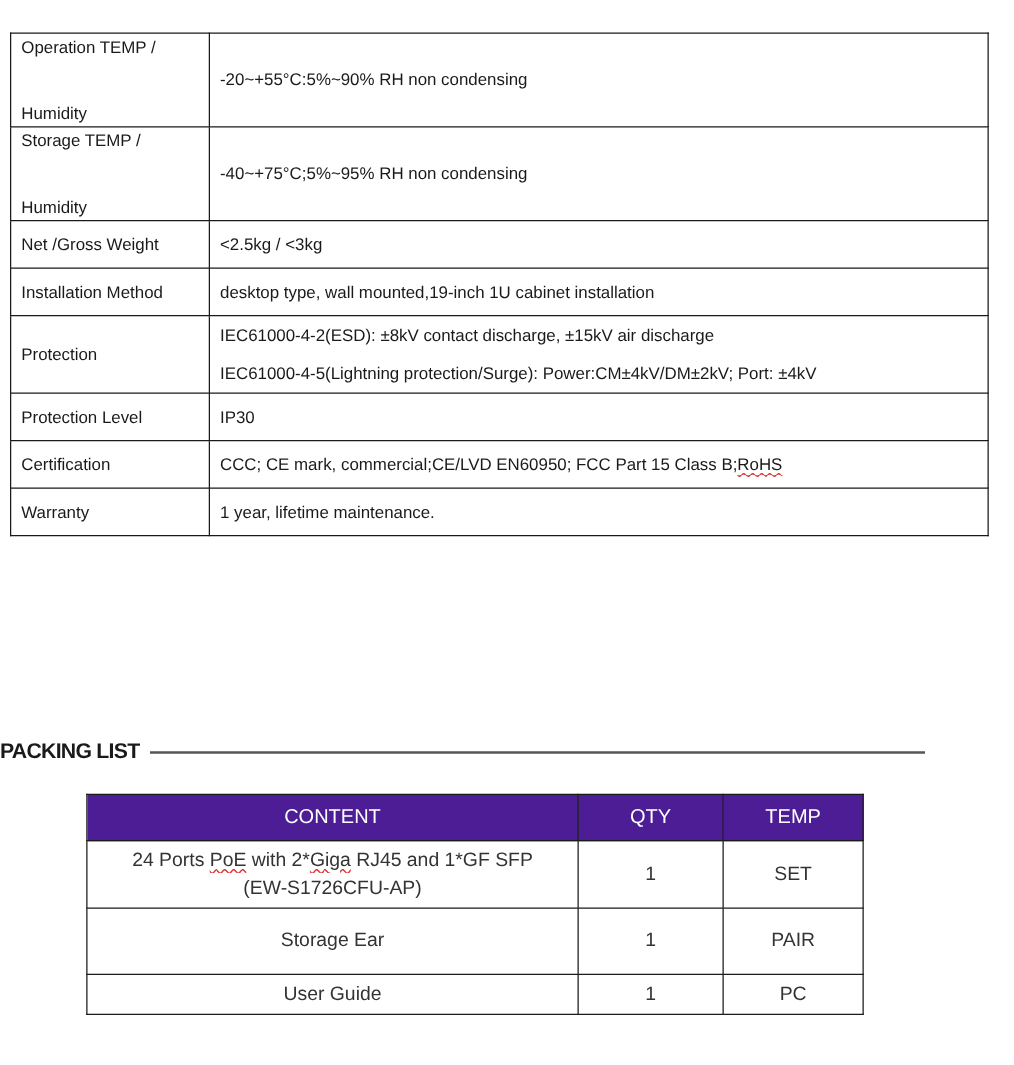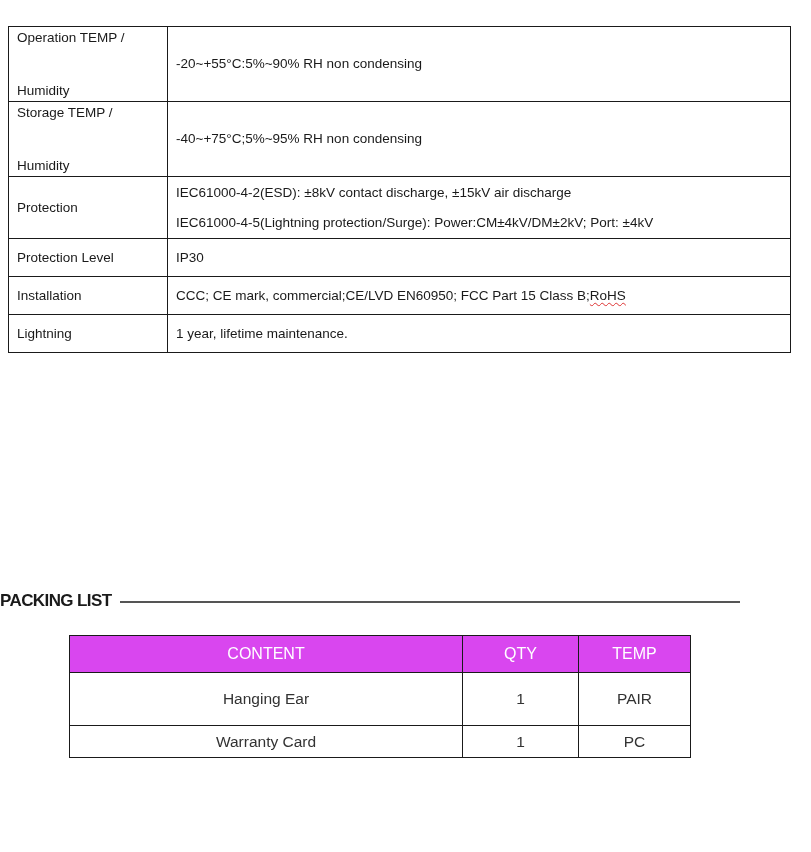--- a/index.html
+++ b/index.html
@@ -76,21 +76,21 @@
       table-layout: fixed;
       font-size: 15.5px;
     }
     table.pack th, table.pack td {
       border: 1px solid #1a1a1a;
       text-align: center;
       vertical-align: middle;
       padding: 0 6px;
     }
     table.pack th {
-      background: #d946ef;
+      background: #4c1d95;
       color: #ffffff;
       font-weight: 400;
       height: 36px;
       font-size: 16px;
     }
     table.pack col.c1 { width: 393px; }
     table.pack col.c2 { width: 116px; }
     table.pack col.c3 { width: 112px; }
     table.pack td { color: #333; line-height: 22px; }
     table.pack tr.r1 td { height: 53px; }
@@ -110,37 +110,45 @@
     </td>
     <td>-20~+55°C:5%~90% RH non condensing</td>
   </tr>
   <tr class="tall-b">
     <td class="label">
       <span class="stack-line">Storage TEMP /</span>
       <span class="stack-line">Humidity</span>
     </td>
     <td>-40~+75°C;5%~95% RH non condensing</td>
   </tr>
+  <tr class="normal">
+    <td class="label">Net /Gross Weight</td>
+    <td>&lt;2.5kg / &lt;3kg</td>
+  </tr>
+  <tr class="normal">
+    <td class="label">Installation Method</td>
+    <td>desktop type, wall mounted,19-inch 1U cabinet installation</td>
+  </tr>
   <tr class="two">
     <td class="label">Protection</td>
     <td>
       <span class="stack-line" style="margin-top:0">IEC61000-4-2(ESD): ±8kV contact discharge, ±15kV air discharge</span>
       <span class="stack-line" style="margin-top:12px">IEC61000-4-5(Lightning protection/Surge): Power:CM±4kV/DM±2kV; Port: ±4kV</span>
     </td>
   </tr>
   <tr class="normal">
     <td class="label">Protection Level</td>
     <td>IP30</td>
   </tr>
   <tr class="normal">
-    <td class="label">Installation</td>
+    <td class="label">Certification</td>
     <td><span>CCC; CE mark, commercial;CE/LVD EN60950; FCC Part 15 Class B;</span><span class="spell">RoHS</span></td>
   </tr>
   <tr class="normal">
-    <td class="label">Lightning</td>
+    <td class="label">Warranty</td>
     <td>1 year, lifetime maintenance.</td>
   </tr>
 </tbody>
   </table>
 
 <div class="section-head">
   <span class="section-title">PACKING LIST</span>
   <span class="section-rule"></span>
 </div>
 
@@ -149,24 +157,32 @@
       <col class="c1">
       <col class="c2">
       <col class="c3">
     </colgroup>
   <tbody>
       <tr>
     <th>CONTENT</th>
     <th>QTY</th>
     <th>TEMP</th>
   </tr>
+  <tr class="r1">
+    <td>
+      <div><span>24 Ports </span><span class="spell">PoE</span><span> with 2*</span><span class="spell">Giga</span><span> RJ45 and 1*GF SFP</span></div>
+      <div>(EW-S1726CFU-AP)</div>
+    </td>
+    <td>1</td>
+    <td>SET</td>
+  </tr>
   <tr class="r2">
-    <td>Hanging Ear</td>
+    <td>Storage Ear</td>
     <td>1</td>
     <td>PAIR</td>
   </tr>
-  <tr class="r4">
-    <td>Warranty Card</td>
+  <tr class="r3">
+    <td>User Guide</td>
     <td>1</td>
     <td>PC</td>
   </tr>
 </tbody>
   </table>
 
 </body></html>

